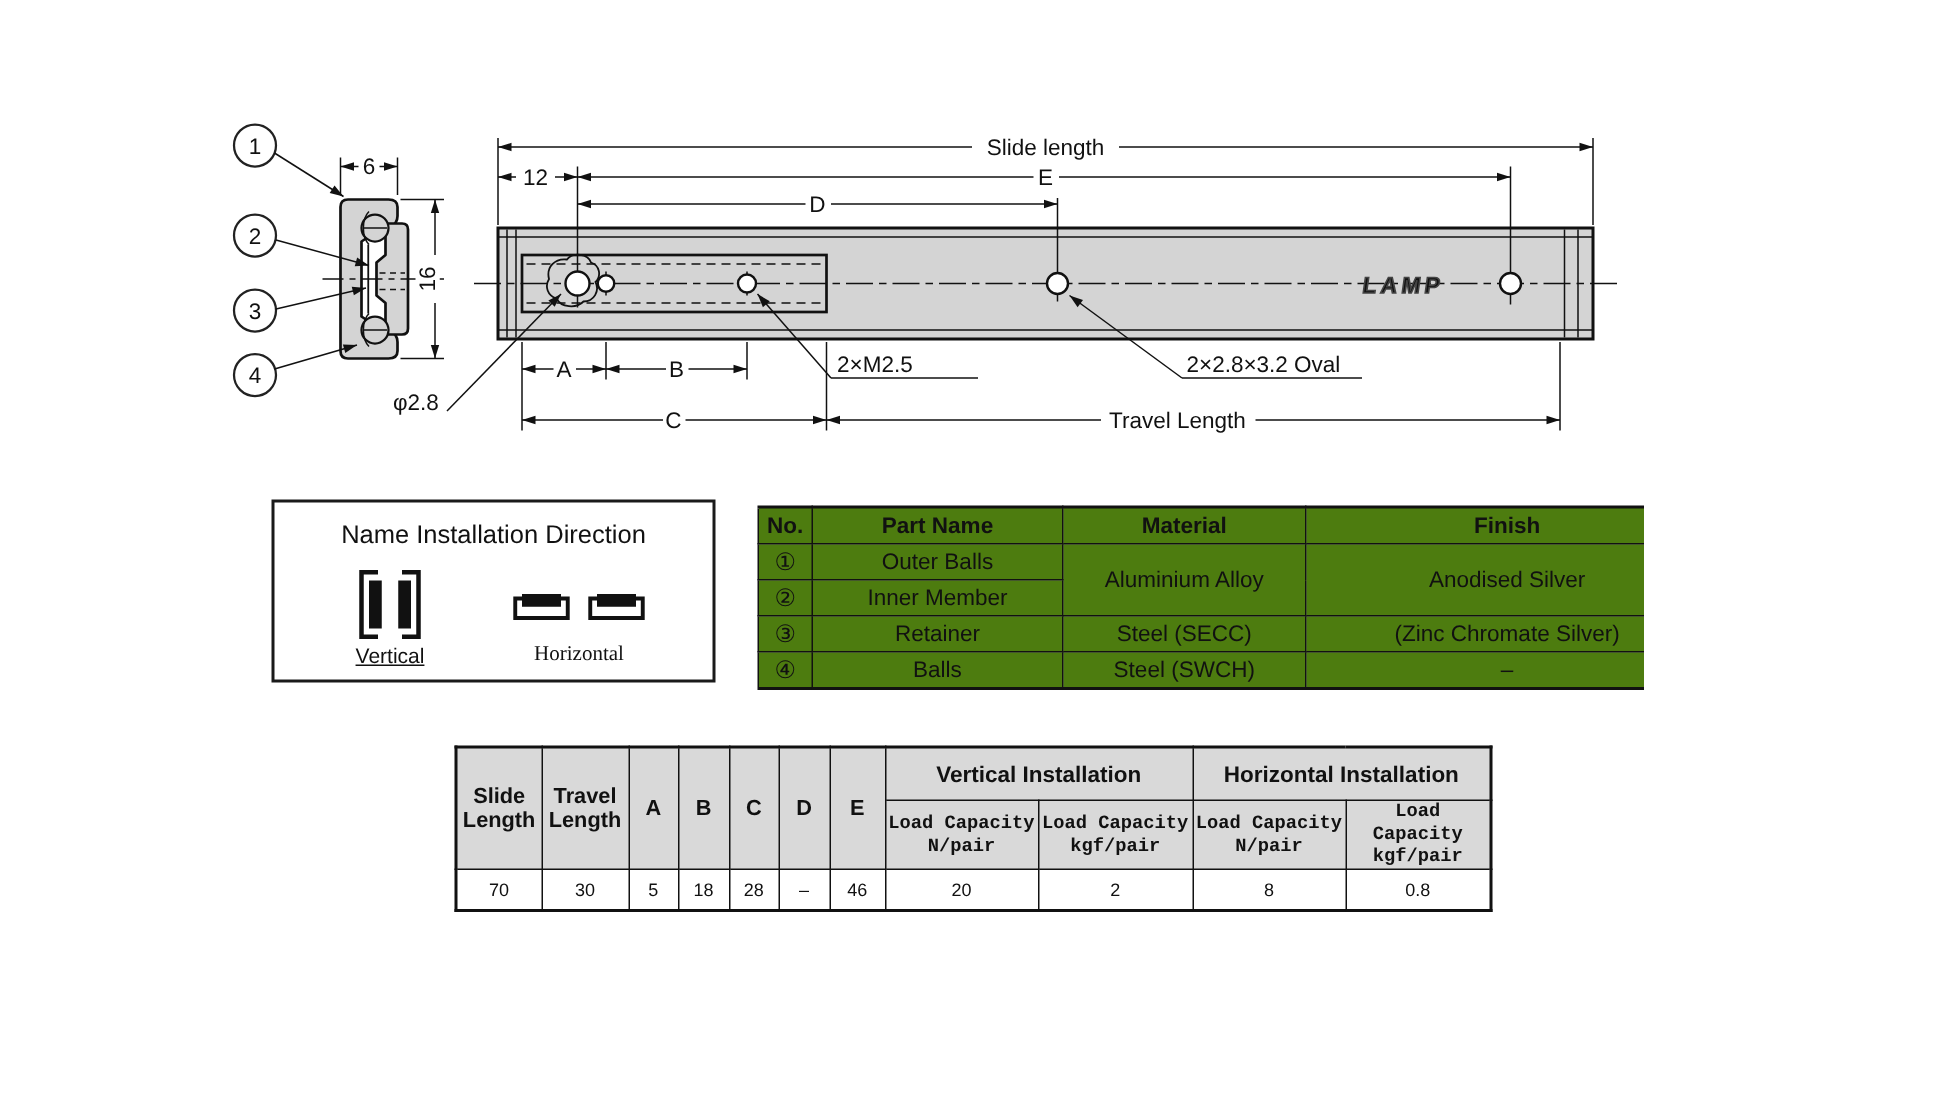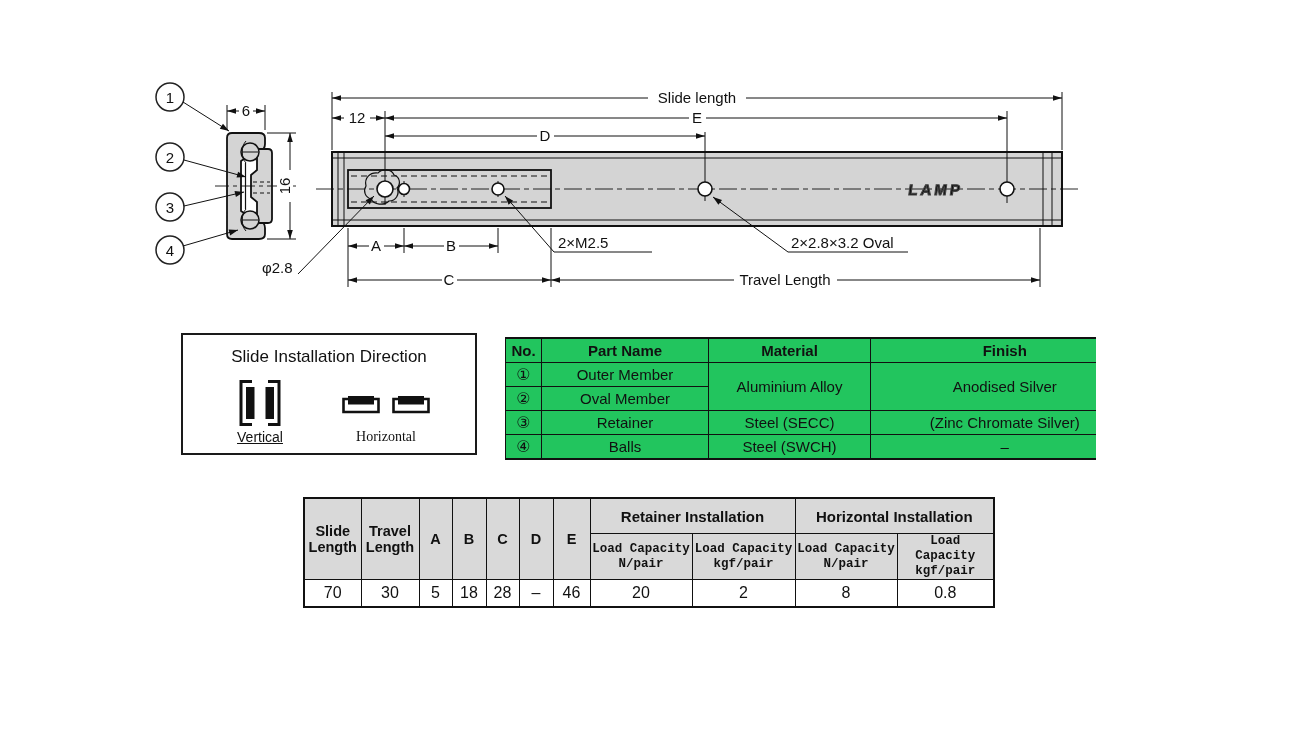--- a/index.html
+++ b/index.html
@@ -17,33 +17,33 @@
   
   #install-box{left:181px;top:333px;width:292px;height:118px;border:2px solid #1a1a1a;}
   #install-title{position:absolute;left:0;top:12px;width:100%;text-align:center;font-size:17px;}
   .inst-label{position:absolute;top:94px;width:90px;text-align:center;font-size:14px;}
 
   
   #parts-table{left:505px;top:337px;}
   #parts-table table{border-collapse:collapse;table-layout:fixed;width:590px;
       border-top:2px solid #111;border-bottom:2px solid #111;border-left:1.8px solid #111;}
   #parts-table th,#parts-table td{border:1.4px solid #111;text-align:center;
-      font-size:15px;padding:0;height:23px;background:#22c55e;margin-top:48px;}
+      font-size:15px;padding:0;height:23px;background:#4d7c0f;margin-top:48px;}
   #parts-table th{font-weight:bold;border-bottom:1.9px solid #111;}
   #parts-table .lastcol{border-right:none;padding-left:43px;}
   #parts-table .circ{font-size:16px;font-family:"DejaVu Sans","Liberation Sans",sans-serif;}
 
   
   #spec-table{left:303px;top:497px;}
   #spec-table table{border-collapse:collapse;table-layout:fixed;width:692px;border:2px solid #111;}
   #spec-table th,#spec-table td{border:1.5px solid #111;text-align:center;vertical-align:middle;padding:0;}
   #spec-table th{background:#d9d9d9;font-weight:bold;font-size:14.5px;}
   #spec-table .grp{height:34px;font-size:15px;}
   #spec-table .sub{height:39px;font-size:12.5px;line-height:1.2;font-family:Liberation Mono, monospace;}
-  #spec-table td{background:#fff;font-size:16px;height:26px;}
+  #spec-table td{background:#fff;font-size:12px;height:26px;}
 </style>
 </head>
 <body>
 
 <svg id="drawing" class="abs" width="1295" height="330" viewBox="0 0 1295 330">
 
   <g>
 
     <path class="grayfill" d="M232,133 L259,133 Q265,133 265,138 L265,144 Q265,149 260,152 L253,157 L247,157 L241,161
          L241,211 L247,215 L253,215 L260,220 Q265,223 265,228 L265,234 Q265,239 259,239 L232,239
@@ -231,21 +231,21 @@
     <g>
       <line class="thin" x1="788" y1="252" x2="908" y2="252"></line>
       <line class="thin" x1="788" y1="252" x2="713" y2="197"></line>
       <polygon class="arr" points="713,197 722,200 718.4,204.8"></polygon>
       <text x="791" y="248">2×2.8×3.2 Oval</text>
     </g>
   </g>
 </svg>
 
 <div id="install-box" class="abs">
-  <div id="install-title">Slide Installation Direction</div>
+  <div id="install-title">Name Installation Direction</div>
 
   <svg class="abs" style="left:54px;top:44px;" width="46" height="48" viewBox="0 0 46 48">
     <polyline points="15,2.5 4,2.5 4,45.5 15,45.5" fill="none" stroke="#111" stroke-width="3"></polyline>
     <rect x="9" y="8" width="8.5" height="32" fill="#111"></rect>
     <polyline points="31,2.5 42,2.5 42,45.5 31,45.5" fill="none" stroke="#111" stroke-width="3"></polyline>
     <rect x="28.5" y="8" width="8.5" height="32" fill="#111"></rect>
   </svg>
 
   <svg class="abs" style="left:158px;top:58px;" width="90" height="22" viewBox="0 0 90 22">
     <path d="M8,6 L2.5,6 L2.5,19 L37.5,19 L37.5,6 L32,6" fill="none" stroke="#111" stroke-width="2.6"></path>
@@ -268,27 +268,27 @@
       </colgroup>
     <tbody>
         <tr>
       <th>No.</th>
       <th>Part Name</th>
       <th>Material</th>
       <th class="lastcol">Finish</th>
     </tr>
     <tr>
       <td class="circ">①</td>
-      <td>Outer Member</td>
+      <td>Outer Balls</td>
       <td rowspan="2">Aluminium Alloy</td>
       <td rowspan="2" class="lastcol">Anodised Silver</td>
     </tr>
     <tr>
       <td class="circ">②</td>
-      <td>Oval Member</td>
+      <td>Inner Member</td>
     </tr>
     <tr>
       <td class="circ">③</td>
       <td>Retainer</td>
       <td>Steel (SECC)</td>
       <td class="lastcol">(Zinc Chromate Silver)</td>
     </tr>
     <tr>
       <td class="circ">④</td>
       <td>Balls</td>
@@ -316,21 +316,21 @@
     </colgroup>
     <tbody>
         <tr>
       <th rowspan="2">Slide Length</th>
       <th rowspan="2">Travel Length</th>
       <th rowspan="2">A</th>
       <th rowspan="2">B</th>
       <th rowspan="2">C</th>
       <th rowspan="2">D</th>
       <th rowspan="2">E</th>
-      <th colspan="2" class="grp">Retainer Installation</th>
+      <th colspan="2" class="grp">Vertical Installation</th>
       <th colspan="2" class="grp">Horizontal Installation</th>
     </tr>
     <tr>
       <th class="sub">
         <div>Load Capacity</div>
         <div>N/pair</div>
       </th>
       <th class="sub">
         <div>Load Capacity</div>
         <div>kgf/pair</div>

